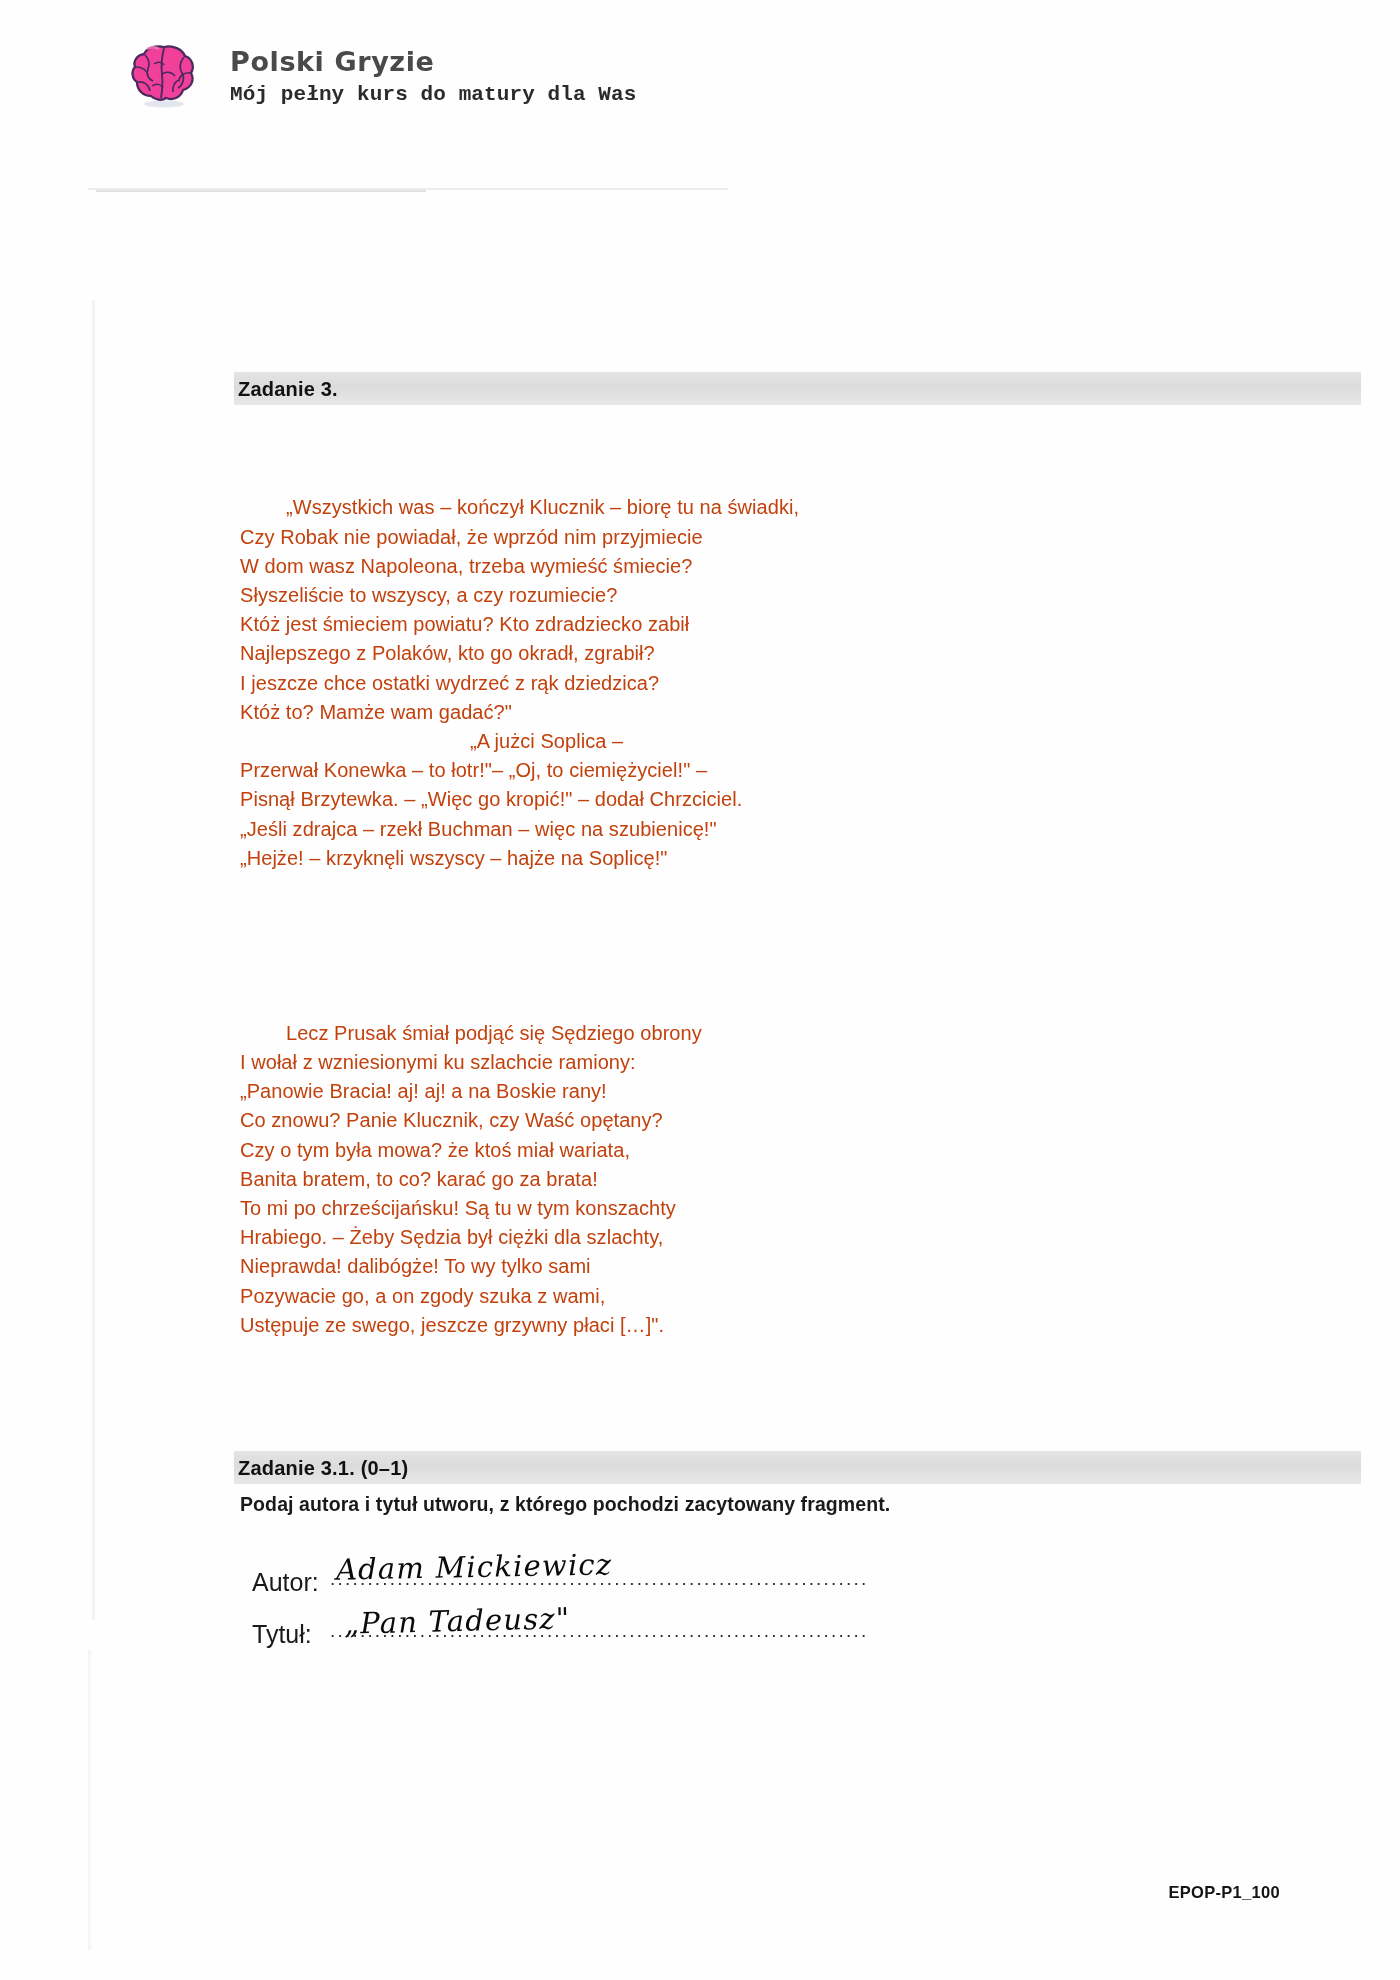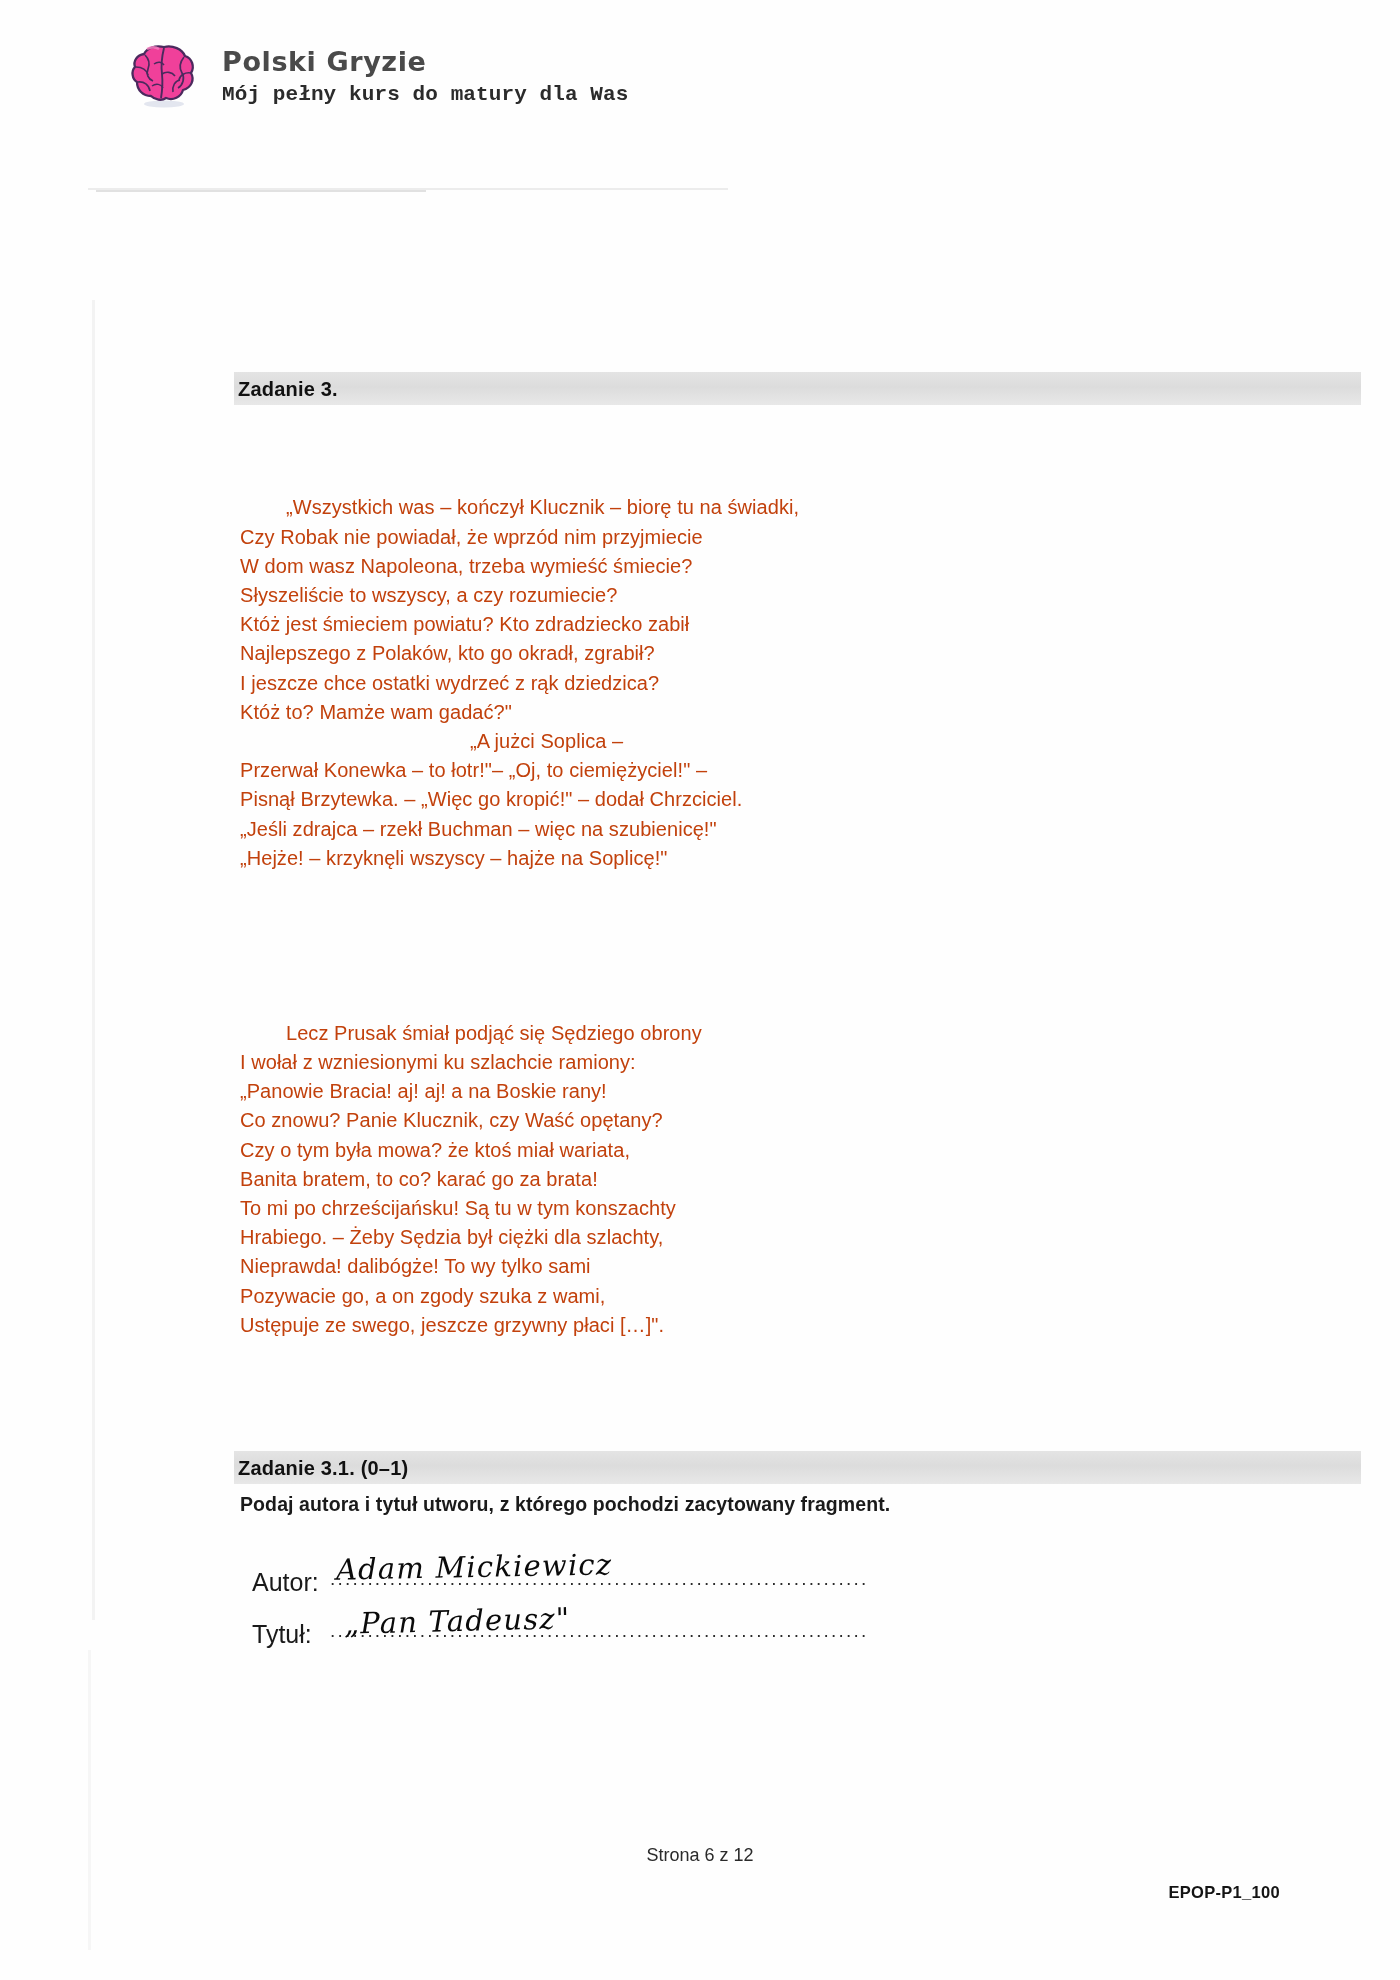--- a/index.html
+++ b/index.html
@@ -28,21 +28,21 @@
     align-items: flex-start;
   }
   .brand-logo {
     width: 72px;
     height: 66px;
     position: relative;
     flex: 0 0 auto;
   }
   .brand-logo svg { display: block; }
   .brand-text {
-    margin-left: 22px;
+    margin-left: 30px;
     padding-top: 6px;
   }
   .brand-title {
     font-size: 27px;
     font-weight: bold;
     color: #4a4a4a;
     letter-spacing: 0.6px;
     line-height: 1.05;
     font-family: "DejaVu Sans", sans-serif;
   }
@@ -257,16 +257,15 @@
 
       <div class="answer-row">
         <span class="answer-label">Tytuł:</span>
         <span class="answer-dots">.........................................................................................</span>
         <span class="handwriting tytul">„Pan Tadeusz"</span>
       </div>
 
     </div>
   </div>
 
-  <div class="footer-page">Strona 6 z 12</div>
   <div class="footer-code">EPOP-P1_100</div>
 
 </div>
 
 </body></html>

